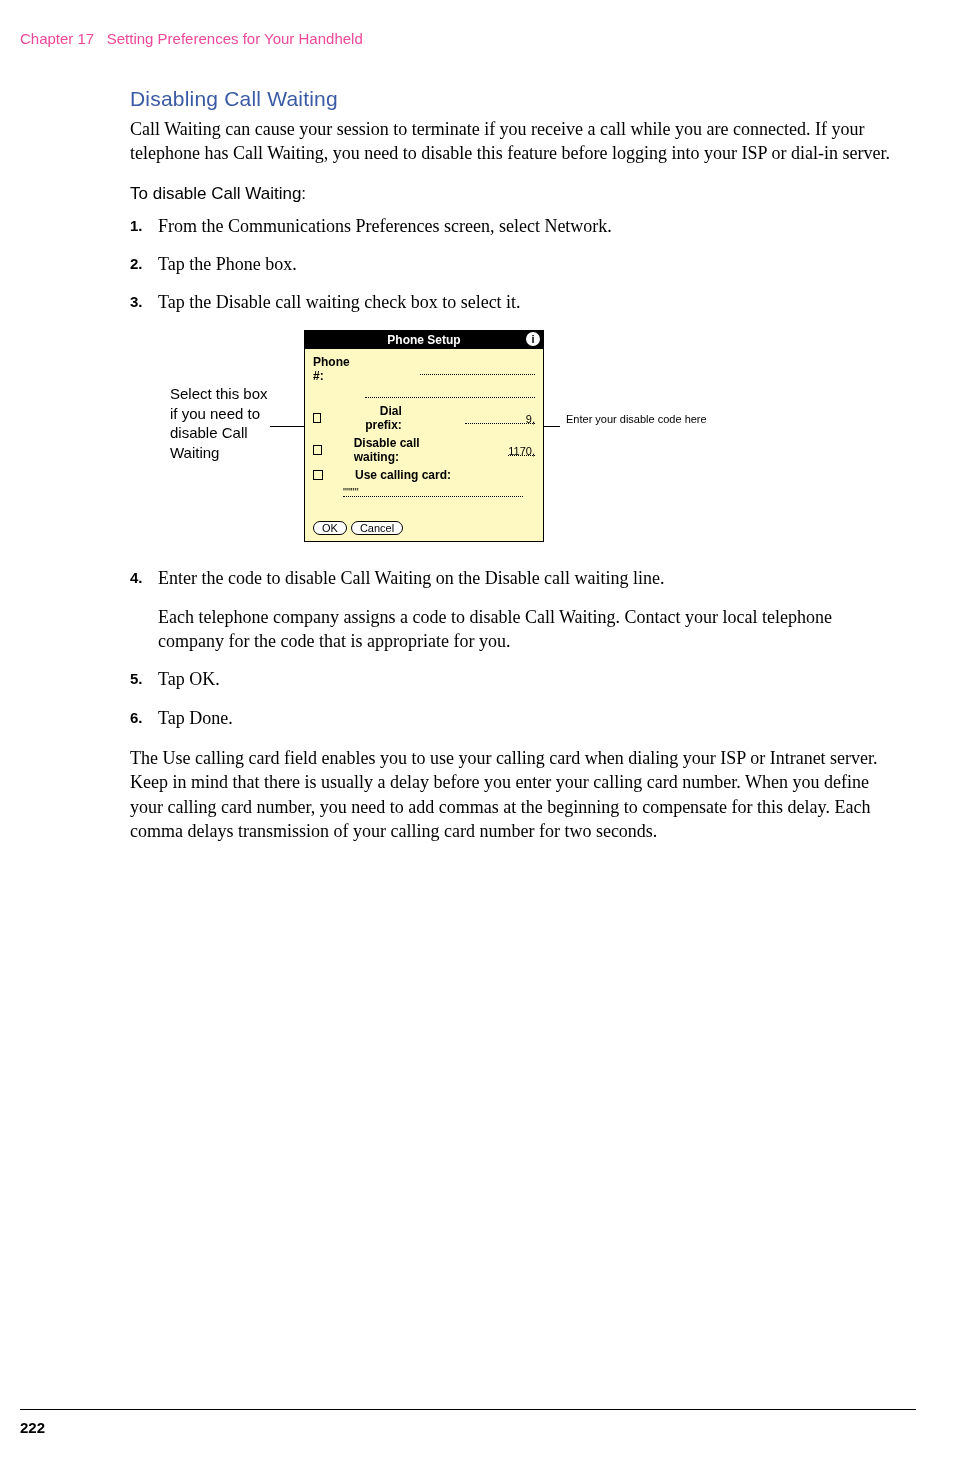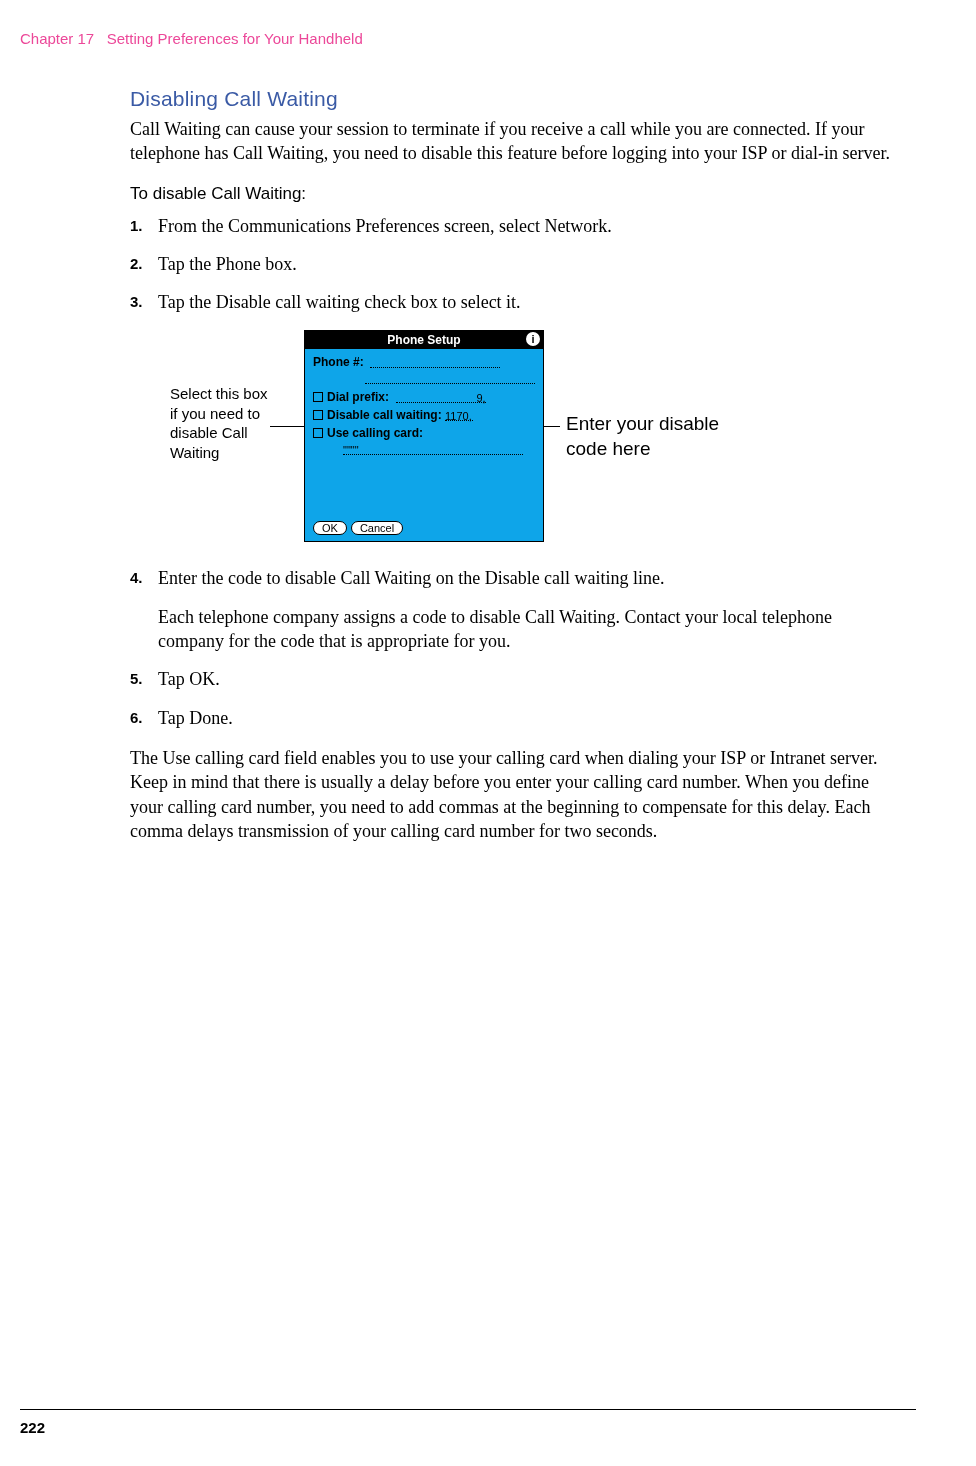--- a/index.html
+++ b/index.html
@@ -86,21 +86,21 @@
     .callout-line-l {
       width: 34px;
       height: 1px;
       background: #000;
       margin-top: 96px;
     }
     .palm-screen {
       width: 240px;
       height: 212px;
       border: 1px solid #000;
-      background: #0ea5e9;
+      background: #fef9c3;
       position: relative;
       font-family: Arial, Helvetica, sans-serif;
     }
     .palm-title {
       background: #000;
       color: #fff;
       font-size: 12px;
       font-weight: bold;
       text-align: center;
       padding: 2px;
@@ -122,20 +122,21 @@
       justify-content: center;
     }
     .palm-body {
       padding: 6px 8px;
       font-size: 12px;
     }
     .palm-row {
       display: flex;
       align-items: center;
       margin-bottom: 4px;
+      gap: 28px;
     }
     .pbold { font-weight: bold; }
     .dotted {
       border-bottom: 1px dotted #000;
       height: 11px;
       display: inline-block;
     }
     .cbox {
       width: 10px; height: 10px; border: 1px solid #000;
       display: inline-block; margin-right: 4px;
@@ -155,21 +156,21 @@
       background: #fff;
     }
     .callout-line-r {
       width: 16px;
       height: 1px;
       background: #000;
       margin-top: 96px;
     }
     .callout-right {
       font-family: Arial, Helvetica, sans-serif;
-      font-size: 19px;
+      font-size: 11px;
       width: 160px;
       line-height: 1.3;
       padding-top: 82px;
       margin-left: 6px;
     }
     .footer {
       position: absolute;
       bottom: 30px;
       left: 20px;
       font-family: Arial, Helvetica, sans-serif;

